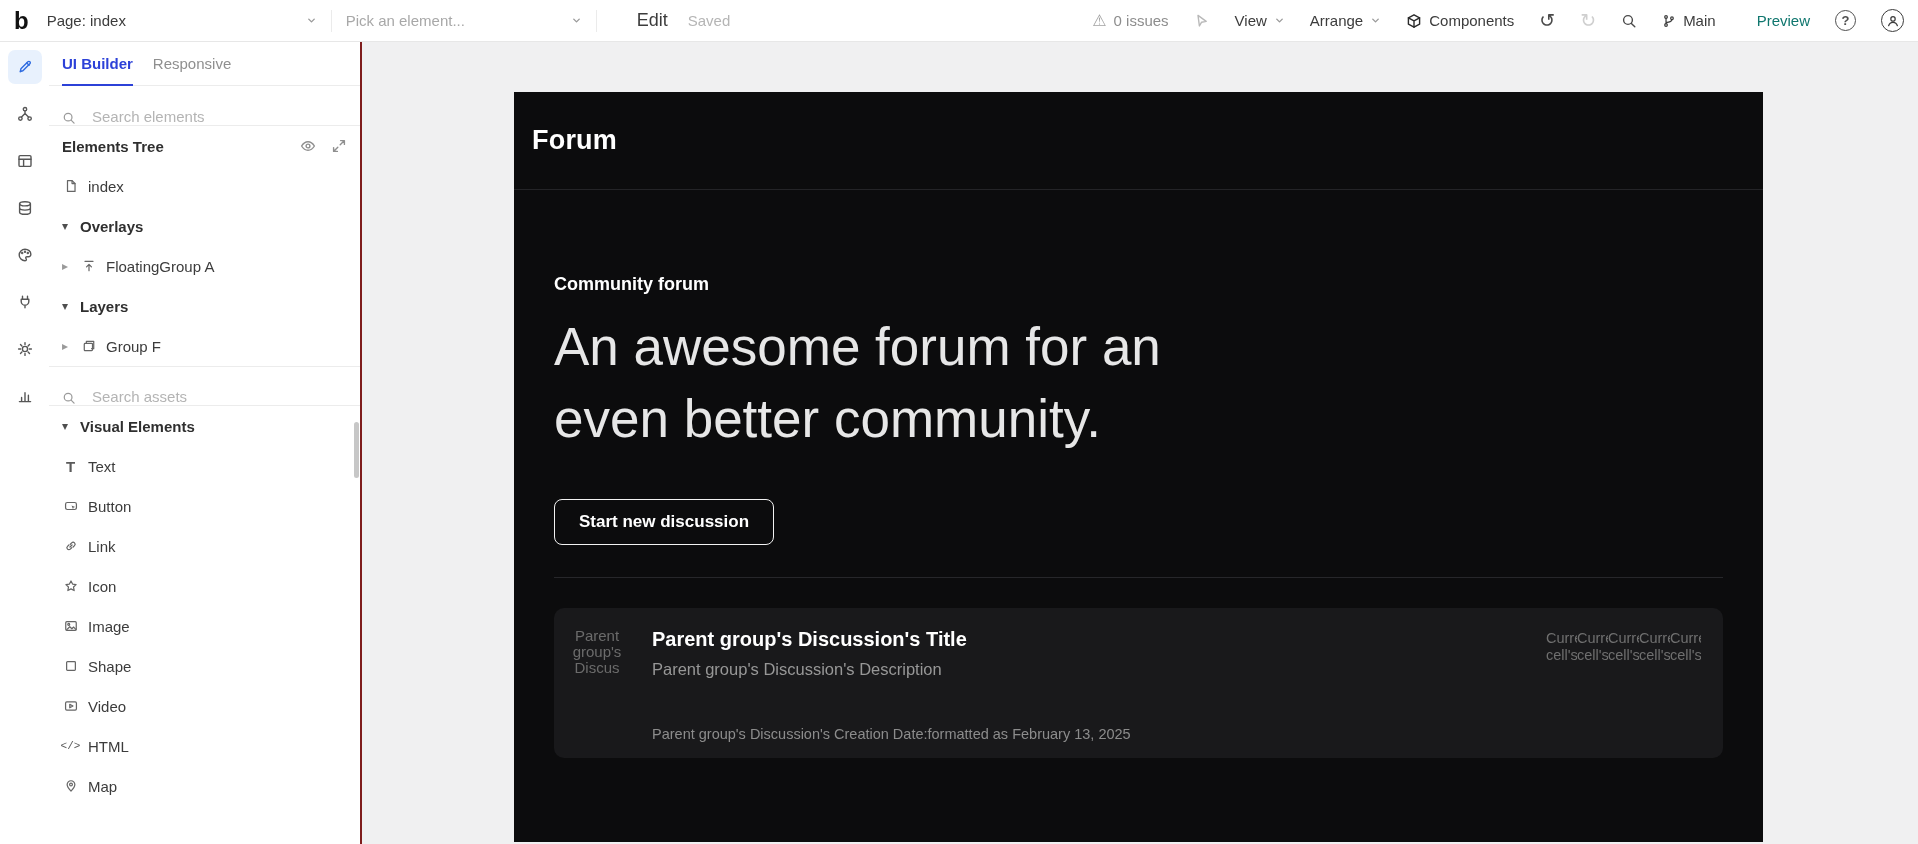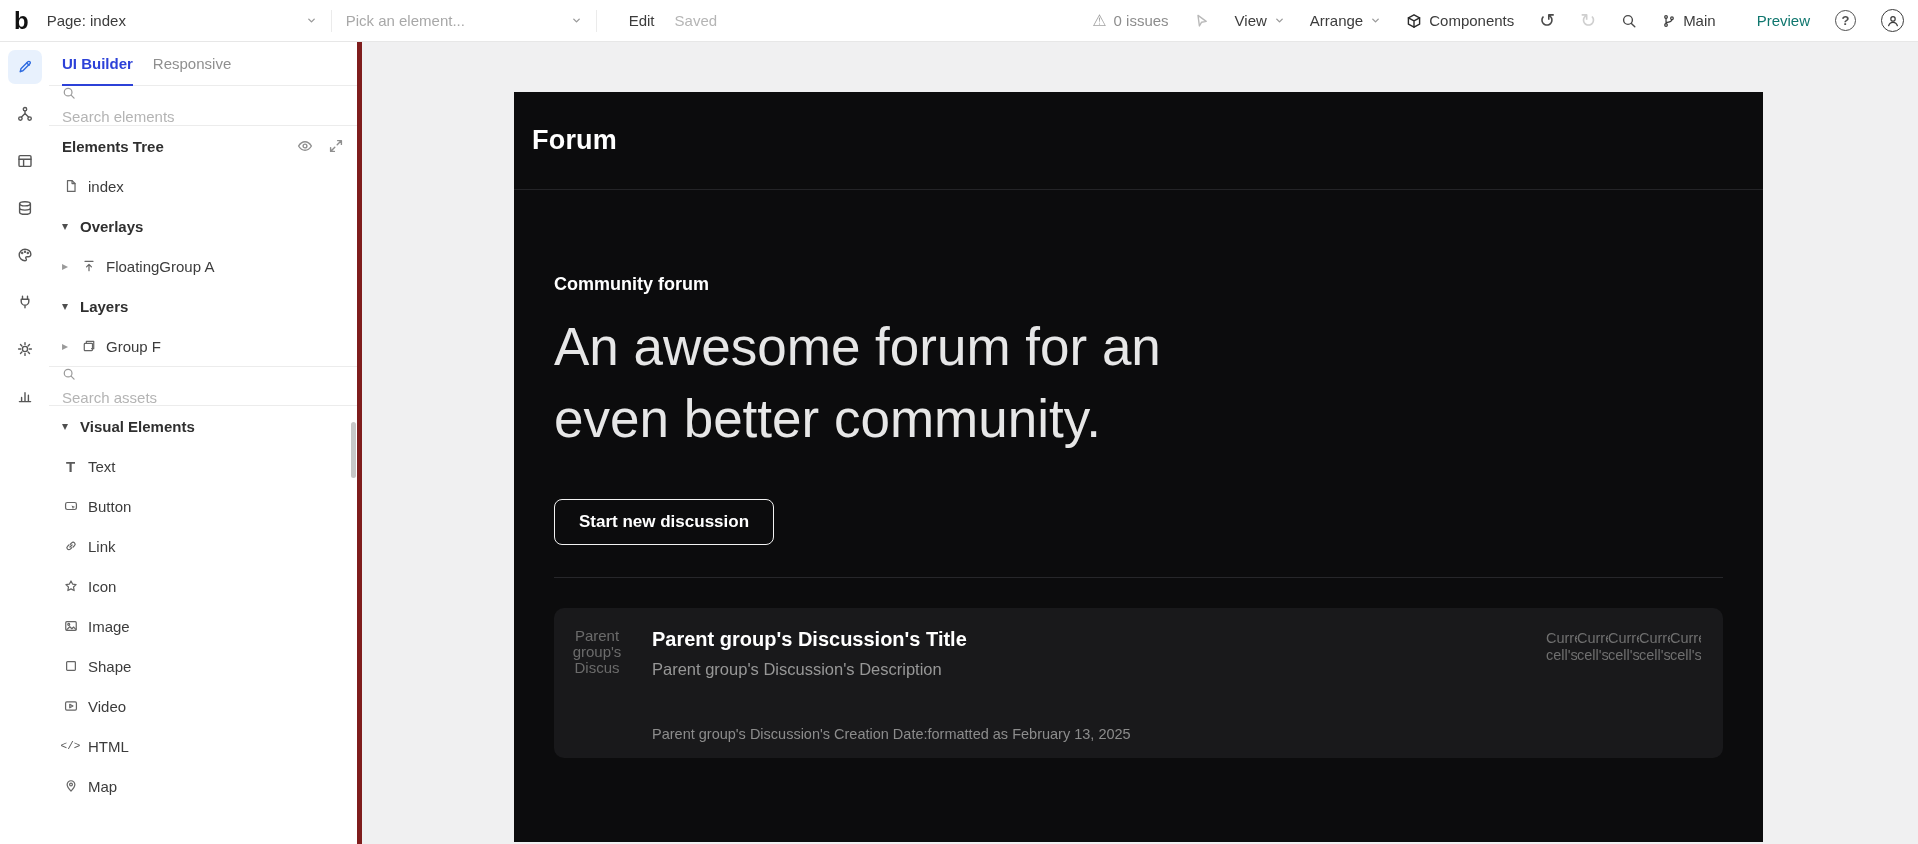--- a/index.html
+++ b/index.html
@@ -11,21 +11,21 @@
   .topbar { height: 42px; background: #fff; border-bottom: 1px solid #e7e7e7;
     display: flex; align-items: center; justify-content: space-between; padding: 0 14px; flex: none; }
   .tb-left, .tb-right { display: flex; align-items: center; height: 100%; }
   .logo { font-size: 24px; font-weight: 700; color: #111; margin-right: 10px; line-height: 1; cursor: pointer; }
   .tb-select { display: flex; align-items: center; justify-content: space-between; height: 100%;
     font-size: 15px; color: #3c3c3c; cursor: pointer; padding: 0 8px; }
   .page-select { width: 286px; }
   .el-picker { width: 252px; }
   .muted { color: #a8a8a8; }
   .tb-sep { width: 1px; height: 22px; background: #ebebeb; margin: 0 6px; }
-  .tb-mode { margin-left: 26px; font-size: 15px; color: #3c3c3c; cursor: pointer; }
+  .tb-mode { margin-left: 34px; font-size: 18px; color: #3c3c3c; cursor: pointer; }
   .tb-saved { margin-left: 20px; font-size: 15px; color: #b5b5b5; }
   .tb-right { gap: 25px; font-size: 15px; color: #3c3c3c; }
   .tb-item { display: flex; align-items: center; gap: 7px; cursor: pointer; }
   .issues { color: #8d8d8d; }
   .warn-glyph { font-size: 16px; color: #a3a3a3; line-height: 1; }
   .tb-icon { display: flex; align-items: center; cursor: pointer; color: #4a4a4a; }
   .undo-glyph { font-size: 19px; color: #4a4a4a; line-height: 1; }
   .redo-glyph { font-size: 19px; color: #cfcfcf; line-height: 1; }
   .cursor-tool { color: #b9b9b9; }
   .comp-ic { color: #2b2b2b; }
@@ -46,29 +46,29 @@
   .main { flex: 1; display: flex; min-height: 0; }
 
   
   .rail { width: 49px; background: #fff; display: flex; flex-direction: column; align-items: center;
     padding-top: 8px; gap: 13px; flex: none; }
   .rail-btn { width: 34px; height: 34px; border-radius: 7px; display: flex; align-items: center;
     justify-content: center; color: #565656; cursor: pointer; }
   .rail-btn.active { background: #e8f1fd; color: #2e6be0; }
 
   
-  .panel { width: 313px; background: #fff; border-right: 5px solid #7f1d1d; position: relative;
+  .panel { width: 313px; background: #fff; border-right: 2px solid #7f1d1d; position: relative;
     font-size: 15px; flex: none; overflow: hidden; }
   .tabs { height: 44px; border-bottom: 1px solid #ececec; display: flex; align-items: center;
     padding: 0 13px; gap: 20px; }
   .tab { position: relative; height: 100%; display: flex; align-items: center; color: #8f8f8f; cursor: pointer; }
   .tab.active { color: #2c41d8; font-weight: 700; }
   .tab.active::after { content: ""; position: absolute; left: 0; right: 0; bottom: -1px; height: 2.5px; background: #2c41d8; }
-  .searchrow { height: 40px; display: flex; align-items: flex-start; padding: 0 13px; gap: 8px;
-    border-bottom: 1px solid #ececec; color: #9a9a9a; flex-direction: column; }
+  .searchrow { height: 40px; display: flex; align-items: flex-end; padding: 0 13px; gap: 16px;
+    border-bottom: 1px solid #ececec; color: #9a9a9a; }
   .searchrow.assets { border-top: 1px solid #ececec; }
   .searchrow input { border: 0; outline: 0; flex: 1; font: inherit; font-size: 15px; color: #444; background: transparent; }
   .searchrow input::placeholder { color: #b4b4b4; }
   .prow { height: 40px; display: flex; align-items: center; padding: 0 13px; color: #3c3c3c; cursor: pointer; }
   .prow .lbl { white-space: nowrap; }
   .prow.bold .lbl { font-weight: 700; color: #2f2f2f; }
   .chev { width: 18px; font-size: 12px; color: #4f4f4f; flex: none; }
   .chev.dim { color: #9a9a9a; }
   .rowic { width: 17px; height: 17px; margin-right: 9px; color: #666; display: flex;
     align-items: center; justify-content: center; flex: none; font-size: 14px; }

